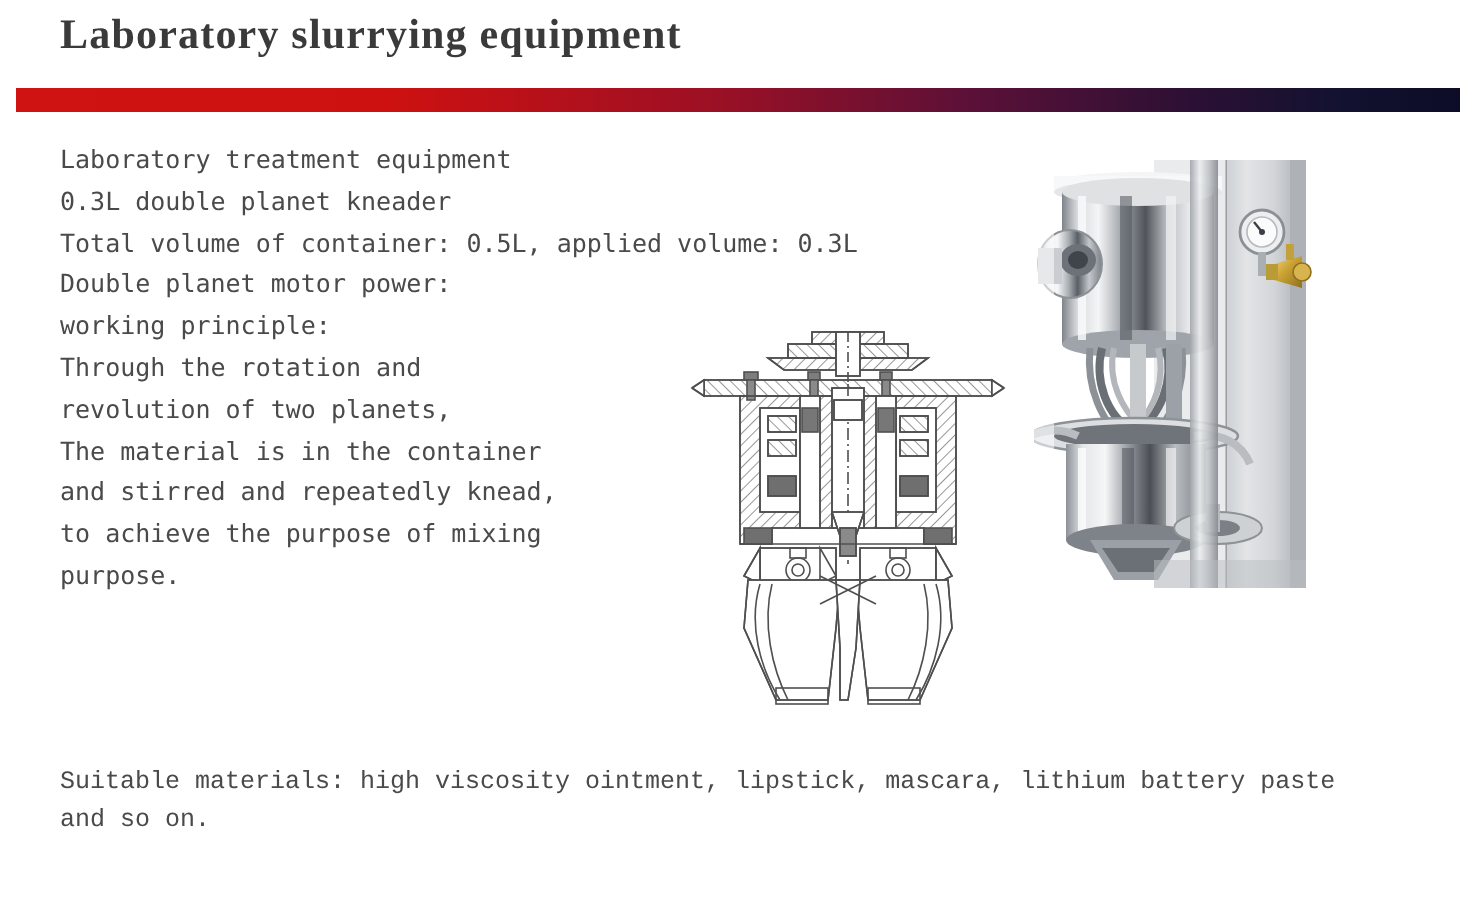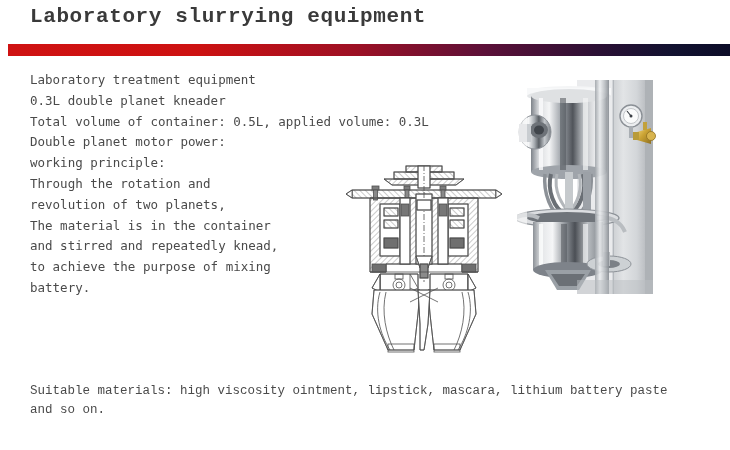--- a/index.html
+++ b/index.html
@@ -12,21 +12,21 @@
   #page {
     position:relative;
     width:730px; height:450px;
     background:#ffffff;
   }
 
   
   #title {
     position:absolute;
     left:30px; top:5px;
-    font-family:Liberation Mono, monospace;
+    font-family:Liberation Serif, serif;
     font-size:21px;
     font-weight:bold;
     letter-spacing:0.6px;
     color:#3a3a3a;
     white-space:nowrap;
   }
 
   
   #divider {
     position:absolute;
@@ -98,21 +98,21 @@
     <span class="line">Laboratory treatment equipment</span>
     <span class="line">0.3L double planet kneader</span>
     <span class="line">Total volume of container: 0.5L, applied volume: 0.3L</span>
     <span class="line">Double planet motor power:</span>
     <span class="line">working principle:</span>
     <span class="line">Through the rotation and</span>
     <span class="line">revolution of two planets,</span>
     <span class="line">The material is in the container</span>
     <span class="line">and stirred and repeatedly knead,</span>
     <span class="line">to achieve the purpose of mixing</span>
-    <span class="line">battery.</span>
+    <span class="line">purpose.</span>
   </div>
 
   <div id="drawing">
     <svg viewBox="0 0 160 198" xmlns="http://www.w3.org/2000/svg">
       <defs>
         <pattern id="hatchR" width="4" height="4" patternTransform="rotate(45)" patternUnits="userSpaceOnUse">
           <line x1="0" y1="0" x2="0" y2="4" stroke="#6a6a6a" stroke-width="0.7"></line>
         </pattern>
         <pattern id="hatchL" width="4" height="4" patternTransform="rotate(-45)" patternUnits="userSpaceOnUse">
           <line x1="0" y1="0" x2="0" y2="4" stroke="#6a6a6a" stroke-width="0.7"></line>

